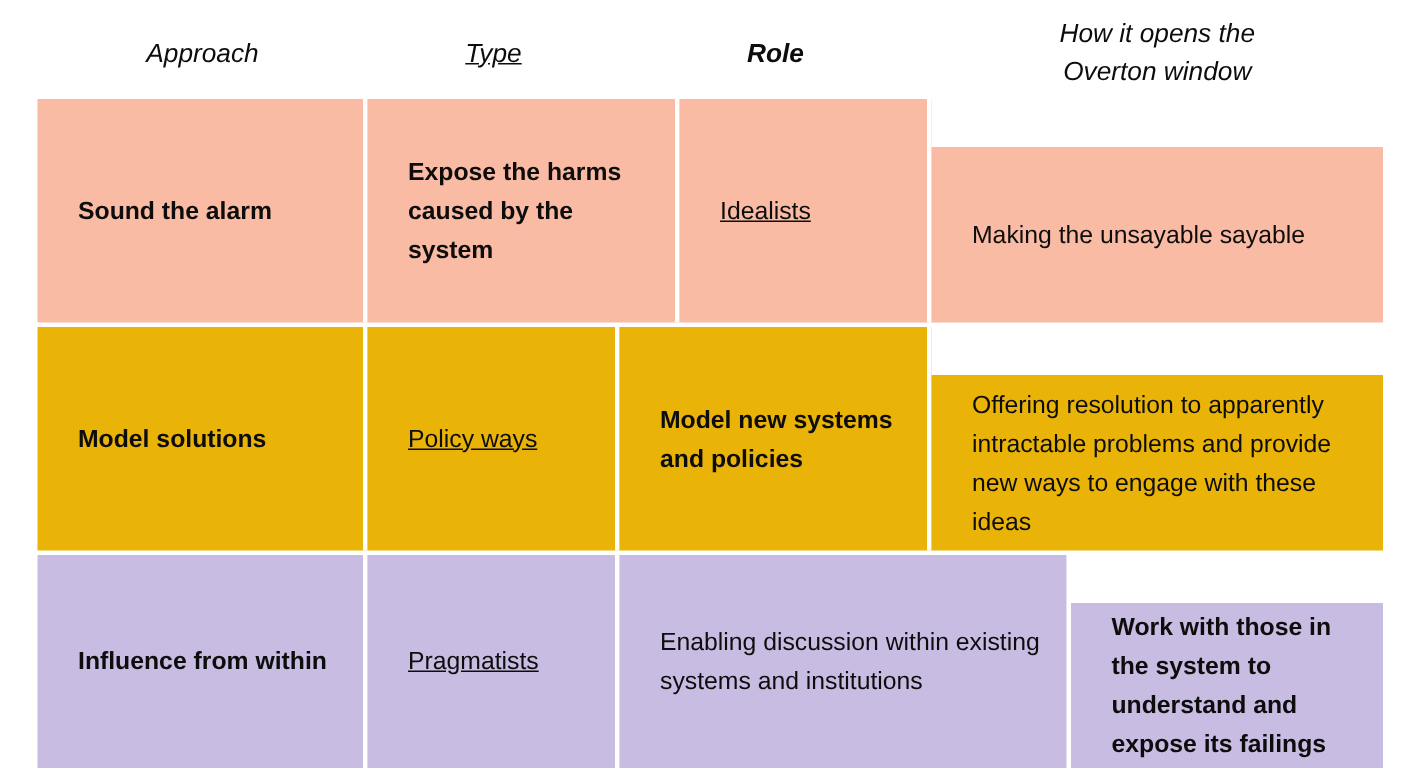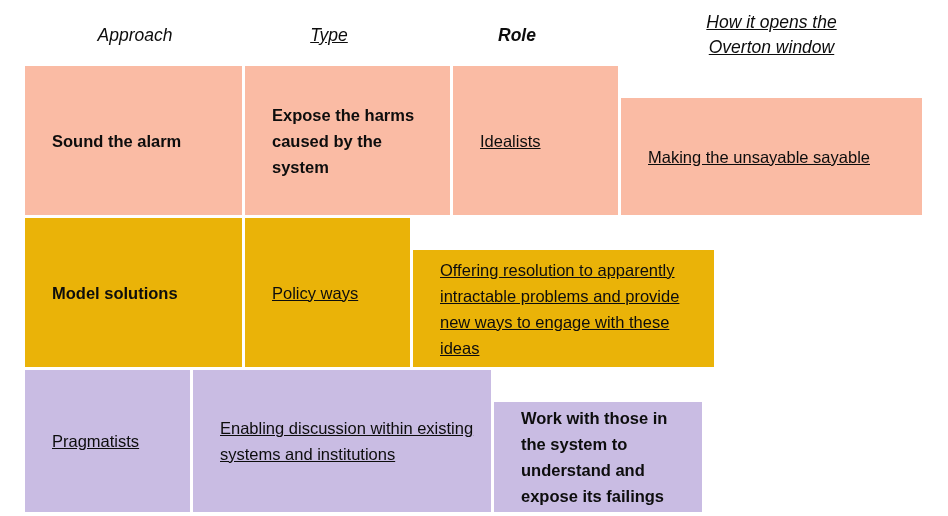--- a/index.html
+++ b/index.html
@@ -42,21 +42,21 @@
     font-size: 17.5px;
     line-height: 25px;
     color: #0d0d0d;
     box-sizing: border-box;
     padding: 0 8px;
     height: 100%;
   }
   .c1 { width: 220px; }
   .c2 { width: 168px; text-decoration: underline; }
   .c3 { width: 208px; font-weight: bold; }
-  .c4 { width: 301px; text-decoration: underline; }
+  .c4 { width: 301px; }
 
   .header-cell.c4 .hdr-2line {
     display: block;
     text-align: center;
   }
 
   
   .table-body {
     position: absolute;
     left: 25px;
@@ -142,26 +142,32 @@
       </div>
     </div>
 
     <div class="trow r2">
       <div class="tcell c1 approach">
         <span class="cell-text">Model solutions</span>
       </div>
       <div class="tcell c2">
         <span class="cell-text">Policy ways</span>
       </div>
+      <div class="tcell c3">
+        <span class="cell-text">Model new systems and policies</span>
+      </div>
       <div class="tcell c4">
         <span class="cell-text">Offering resolution to apparently intractable problems and provide new ways to engage with these ideas</span>
       </div>
     </div>
 
     <div class="trow r3">
+      <div class="tcell c1 approach">
+        <span class="cell-text">Influence from within</span>
+      </div>
       <div class="tcell c2">
         <span class="cell-text">Pragmatists</span>
       </div>
       <div class="tcell c4">
         <span class="cell-text">Enabling discussion within existing systems and institutions</span>
       </div>
       <div class="tcell c3">
         <span class="cell-text">Work with those in the system to understand and expose its failings</span>
       </div>
     </div>

